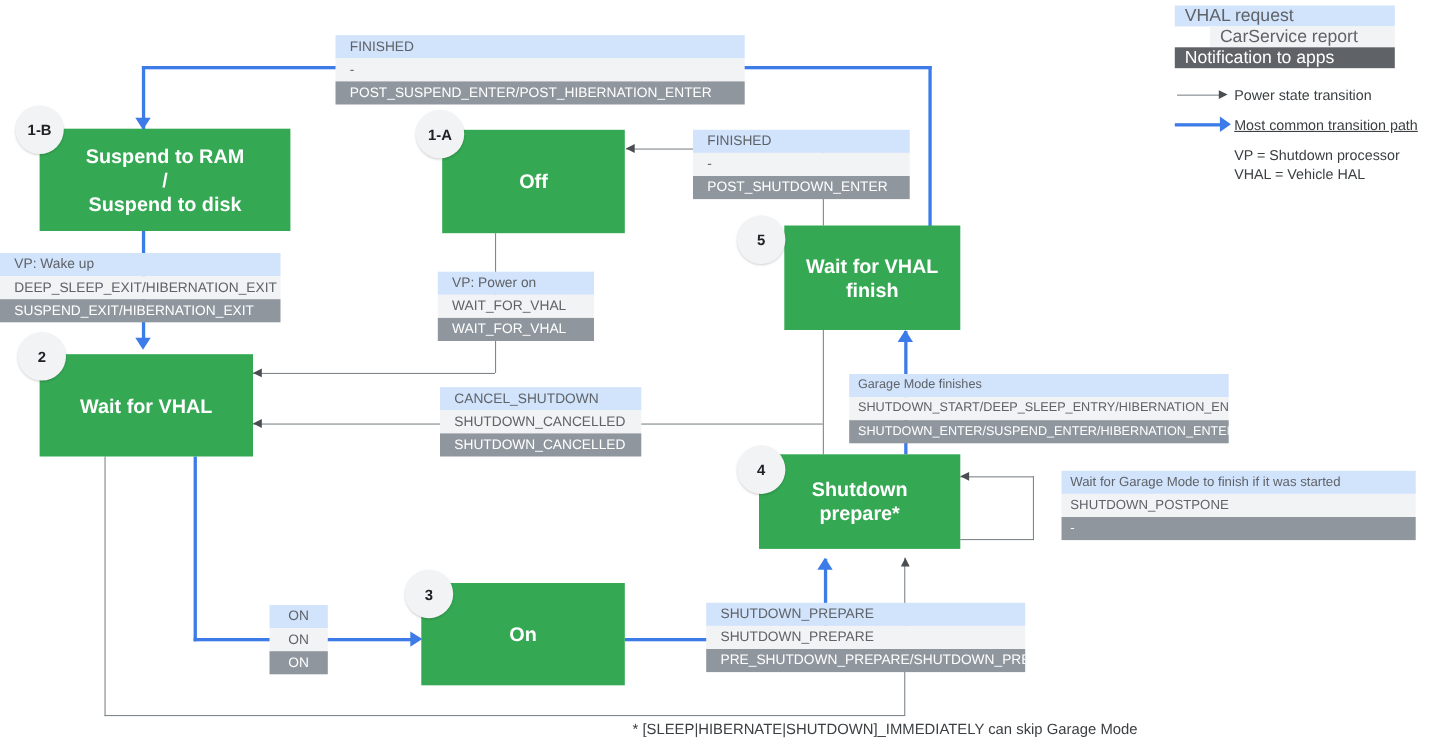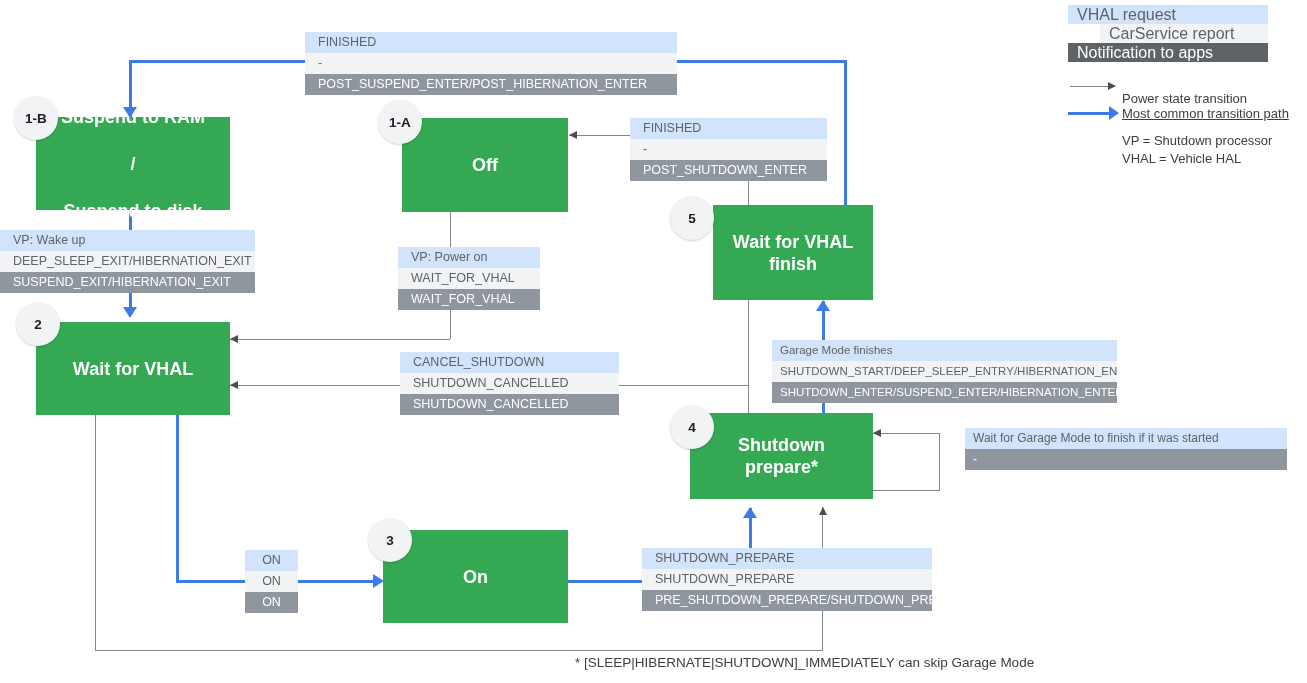--- a/index.html
+++ b/index.html
@@ -106,44 +106,45 @@
     <div class="row rep">WAIT_FOR_VHAL</div>
     <div class="row ntf">WAIT_FOR_VHAL</div>
   </div>
 
   <div class="label l-garage" style="left:772px;top:340px;width:345px;">
     <div class="row req">Garage Mode finishes</div>
     <div class="row rep">SHUTDOWN_START/DEEP_SLEEP_ENTRY/HIBERNATION_ENTRY</div>
     <div class="row ntf">SHUTDOWN_ENTER/SUSPEND_ENTER/HIBERNATION_ENTER</div>
   </div>
 
-  <div class="label" style="left:400px;top:352px;width:219px;">
+  <div class="label" style="left:400px;top:352px;width:183px;">
     <div class="row req">CANCEL_SHUTDOWN</div>
     <div class="row rep">SHUTDOWN_CANCELLED</div>
     <div class="row ntf">SHUTDOWN_CANCELLED</div>
   </div>
 
   <div class="label l-postpone" style="left:965px;top:428px;width:322px;">
     <div class="row req">Wait for Garage Mode to finish if it was started</div>
+    <div class="row rep">SHUTDOWN_POSTPONE</div>
     <div class="row ntf">-</div>
   </div>
 
   <div class="label l-on" style="left:245px;top:550px;width:53px;">
     <div class="row req">ON</div>
     <div class="row rep">ON</div>
     <div class="row ntf">ON</div>
   </div>
 
   <div class="label" style="left:642px;top:548px;width:290px;">
     <div class="row req">SHUTDOWN_PREPARE</div>
     <div class="row rep">SHUTDOWN_PREPARE</div>
     <div class="row ntf">PRE_SHUTDOWN_PREPARE/SHUTDOWN_PREPARE</div>
   </div>
 
-  <div class="state" style="left:36px;top:117px;width:194px;height:93px;gap:25px;">
+  <div class="state" style="left:36px;top:117px;width:228px;height:93px;">
     <div>Suspend to RAM</div>
     <div>/</div>
     <div>Suspend to disk</div>
   </div>
   <div class="state" style="left:402px;top:118px;width:166px;height:94px;">
     <div>Off</div>
   </div>
   <div class="state" style="left:36px;top:322px;width:194px;height:93px;">
     <div>Wait for VHAL</div>
   </div>
@@ -166,21 +167,21 @@
   <div class="badge" style="left:670px;top:405px;">4</div>
   <div class="badge" style="left:670px;top:196px;">5</div>
 
   <div class="label" style="left:1068px;top:5px;width:200px;">
     <div class="legend-row req">VHAL request</div>
     <div class="legend-row rep">CarService report</div>
     <div class="legend-row ntf">Notification to apps</div>
   </div>
   <div class="line gl" style="left:1070px;top:86px;width:40px;height:1px;"></div>
   <div class="ah" style="left:1108px;top:82px;border-top:4px solid transparent;border-bottom:4px solid transparent;border-left:8px solid var(--arrow-gray);"></div>
-  <div class="legend-text" style="left:1122px;top:91px;">Power state transition</div>
+  <div class="legend-text" style="left:1122px;top:79px;">Power state transition</div>
   <div class="line bl" style="left:1068px;top:112px;width:42px;height:3px;"></div>
   <div class="ah" style="left:1109px;top:106px;border-top:7px solid transparent;border-bottom:7px solid transparent;border-left:10px solid var(--blue);"></div>
   <div class="legend-text" style="left:1122px;top:106px;text-decoration:underline;">Most common transition path</div>
   <div class="legend-text" style="left:1122px;top:133px;">VP = Shutdown processor</div>
   <div class="legend-text" style="left:1122px;top:151px;">VHAL = Vehicle HAL</div>
 
   <div class="footnote">* [SLEEP|HIBERNATE|SHUTDOWN]_IMMEDIATELY can skip Garage Mode</div>
 
 </div>
 

